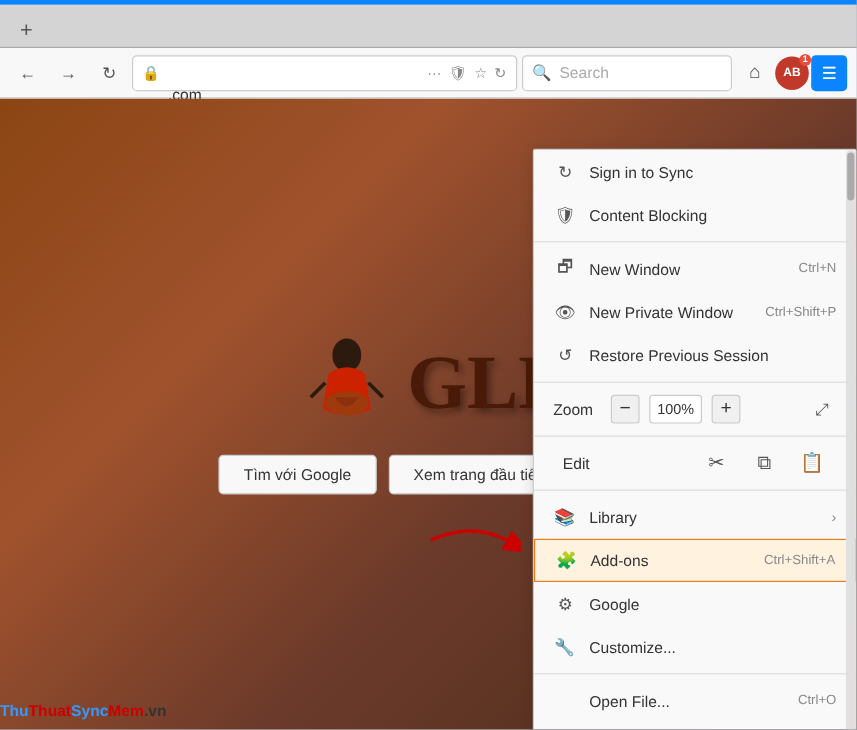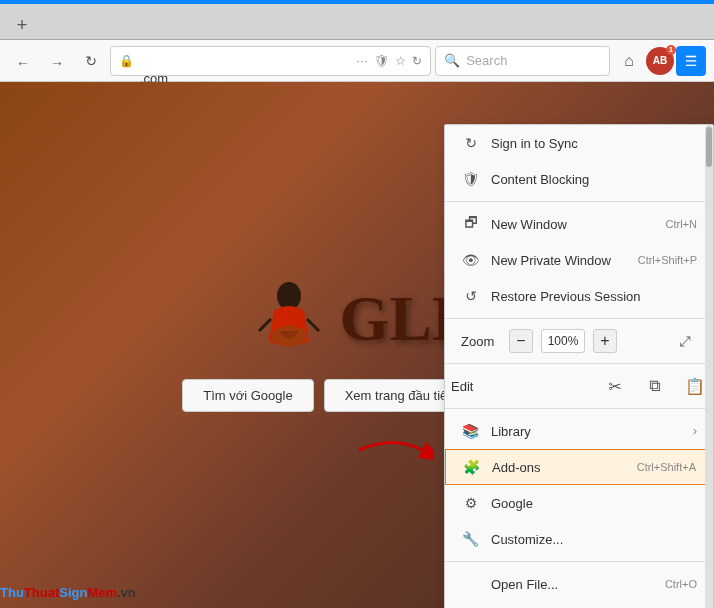--- a/index.html
+++ b/index.html
@@ -62,21 +62,21 @@
 
     
     .zoom-row { height: 36px; display: flex; align-items: center; padding: 0 16px; gap: 8px; font-size: 13px; color: #333; }
     .zoom-label { min-width: 40px; }
     .zoom-minus { width: 24px; height: 24px; border: 1px solid #ccc; background: #f0f0f0; border-radius: 3px; display: flex; align-items: center; justify-content: center; cursor: pointer; font-size: 16px; color: #333; }
     .zoom-value { min-width: 44px; height: 24px; border: 1px solid #ccc; background: #fff; border-radius: 3px; display: flex; align-items: center; justify-content: center; font-size: 12px; }
     .zoom-plus { width: 24px; height: 24px; border: 1px solid #ccc; background: #f0f0f0; border-radius: 3px; display: flex; align-items: center; justify-content: center; cursor: pointer; font-size: 16px; color: #333; }
     .zoom-expand { width: 24px; height: 24px; display: flex; align-items: center; justify-content: center; cursor: pointer; font-size: 14px; color: #555; margin-left: auto; }
 
     
-    .edit-row { height: 36px; display: flex; align-items: center; padding: 0 6px; gap: 16px; font-size: 13px; color: #333; }
+    .edit-row { height: 36px; display: flex; align-items: center; padding: 0 24px; gap: 16px; font-size: 13px; color: #333; }
     .edit-label { min-width: 40px; }
     .edit-icons { display: flex; gap: 16px; margin-left: auto; }
     .edit-icon { width: 24px; height: 24px; display: flex; align-items: center; justify-content: center; cursor: pointer; font-size: 16px; color: #555; }
 
     
     .arrow-annotation { position: absolute; right: 280px; top: 348px; z-index: 1001; }
 
     .browser-top { background: #0a84ff; height: 4px; width: 100%; }
   </style>
 </head>
@@ -137,21 +137,21 @@
         <span style="color:#4a1a08;">GLE</span>
       </div>
 
       <div class="search-buttons">
         <button class="search-button">Tìm với Google</button>
         <button class="search-button">Xem trang đầu tiên tìm được</button>
       </div>
     </div>
 
     <div class="watermark">
-      <span class="watermark-thu">Thu</span><span class="watermark-thuat">Thuat</span><span class="watermark-phan">Sign</span><span class="watermark-mem">Mem</span><span class="watermark-dot">.</span><span class="watermark-vn">vn</span>
+      <span class="watermark-thu">Thu</span><span class="watermark-thuat">Thuat</span><span class="watermark-phan">Sync</span><span class="watermark-mem">Mem</span><span class="watermark-dot">.</span><span class="watermark-vn">vn</span>
     </div>
 
     <div class="dropdown-menu">
 
       <div class="menu-item">
         <span class="menu-item-icon">↻</span>
         <span class="menu-item-label">Sign in to Sync</span>
       </div>
 
       <div class="menu-item">

